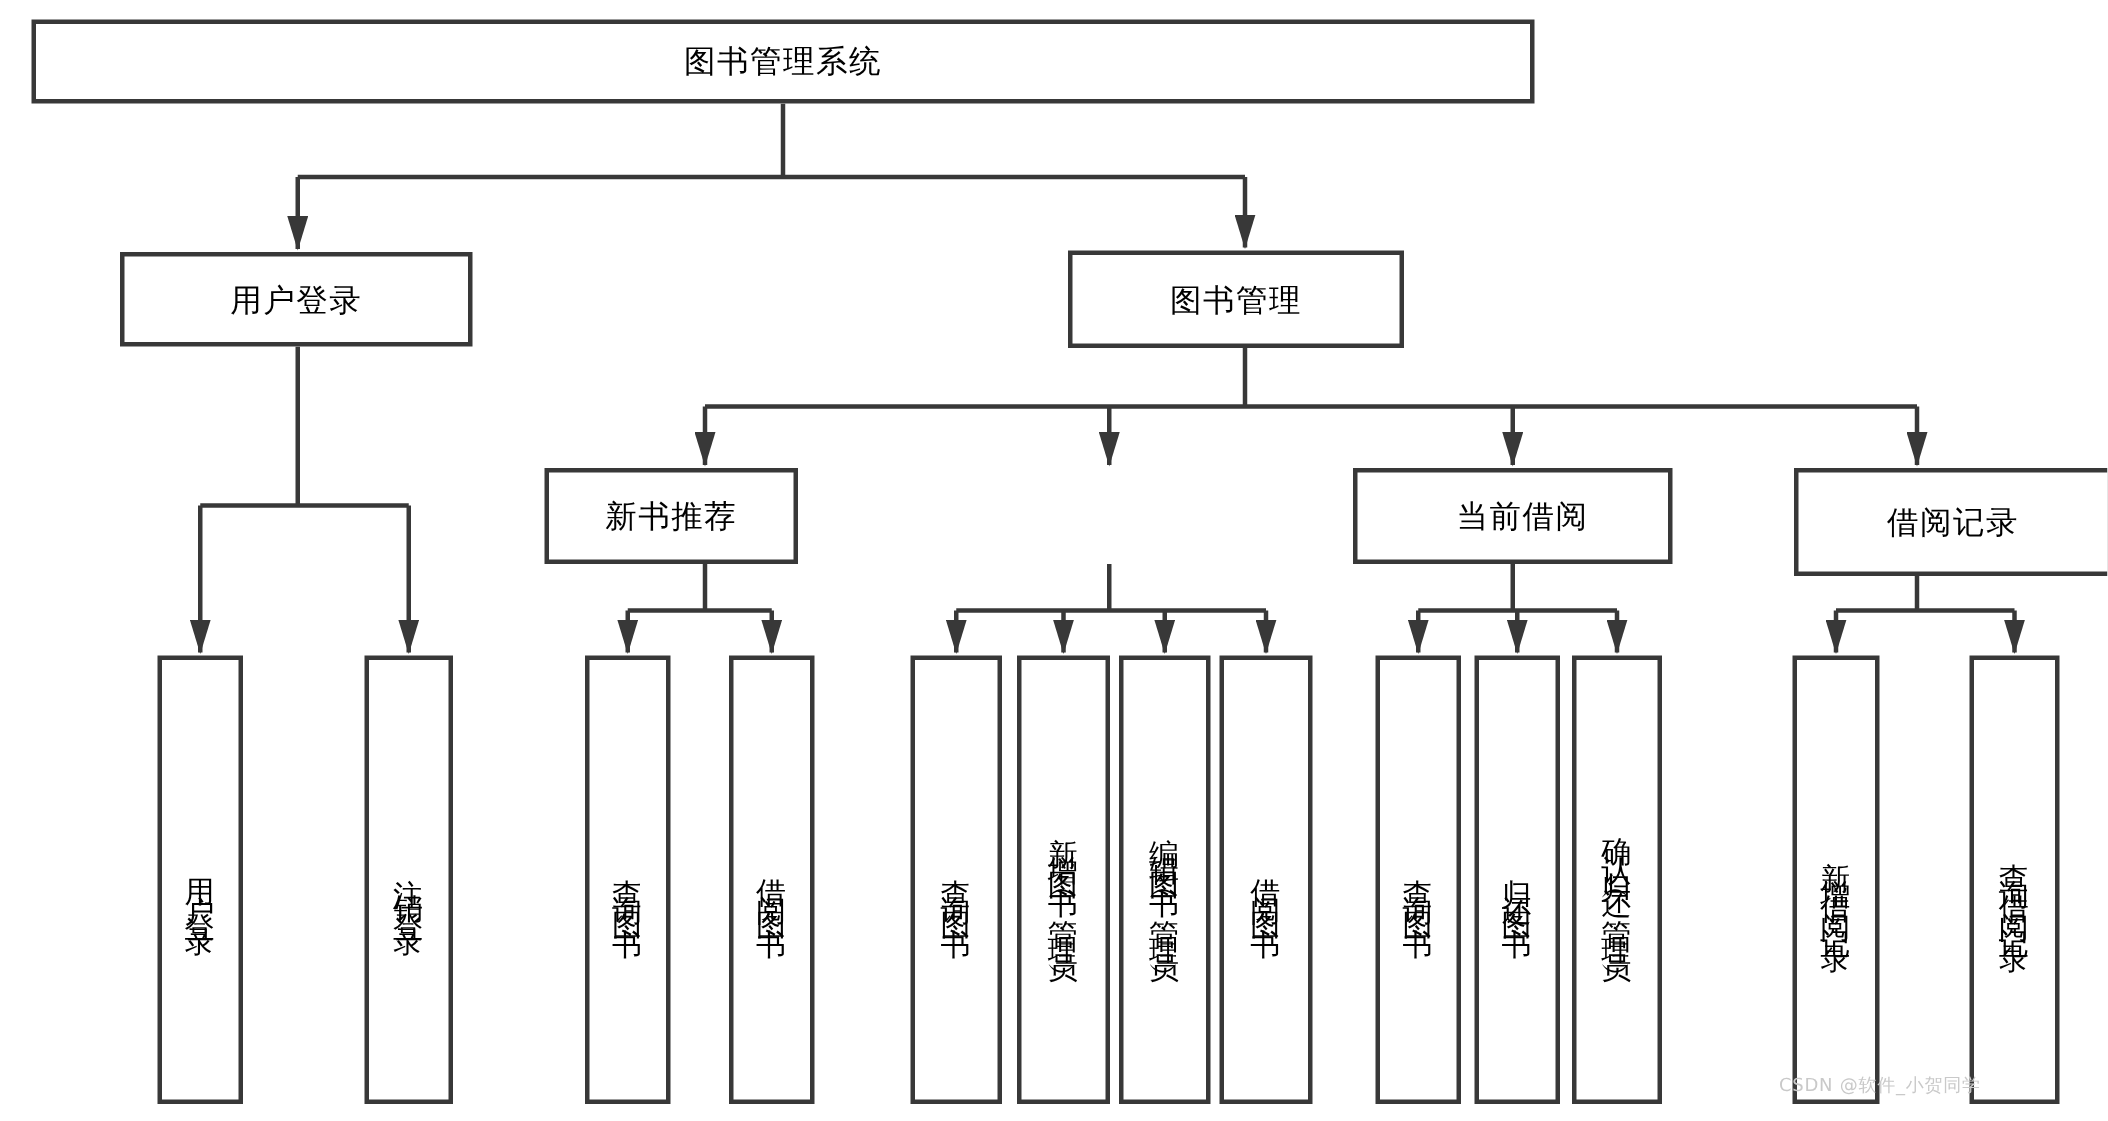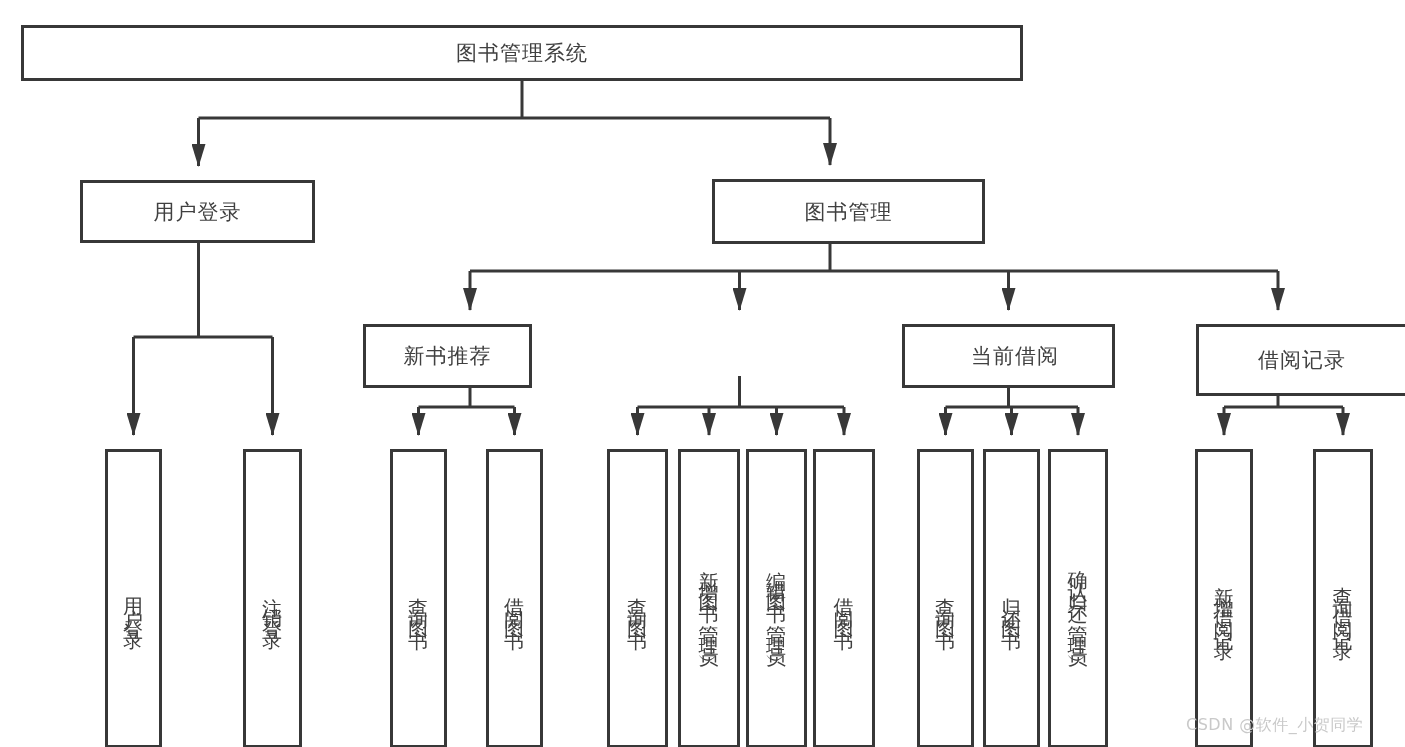--- a/index.html
+++ b/index.html
@@ -18,45 +18,44 @@
   #wires {
     position: absolute;
     left: 0; top: 0;
     width: 1405px; height: 747px;
   }
   .node {
     position: absolute;
     box-sizing: border-box;
     background: #ffffff;
     border: 3px solid #383838;
-    color: #404040;
+    color: #000000;
     display: flex;
     align-items: center;
     justify-content: center;
-    margin-top: 12px;
   }
   .hbox {
     font-size: 21px;
     letter-spacing: 1px;
     white-space: nowrap;
   }
   .vbox span {
     writing-mode: vertical-rl;
     text-orientation: mixed;
     font-size: 20px;
     line-height: 1;
     letter-spacing: 11px;
     margin-bottom: -11px; 
     white-space: nowrap;
   }
   .watermark {
     position: absolute;
     left: 1186px;
     top: 715px;
-    font-size: 16px;
+    font-size: 12px;
     color: #c9c9c9;
     letter-spacing: 0.5px;
     white-space: nowrap;
     z-index: 5;
   }
 </style>
 </head>
 <body>
 
 <div id="canvas">
@@ -107,21 +106,21 @@
       <path d="M1278 376 V407"></path>
       <path d="M1224 407 H1343"></path>
       <path d="M1224 407 V435" marker-end="url(#arrow)"></path>
       <path d="M1343 407 V435" marker-end="url(#arrow)"></path>
     </g>
   </svg>
 
   <div class="node hbox" style="left:21px; top:13px; width:1002px; height:56px;">图书管理系统</div>
 
   <div class="node hbox" style="left:80px; top:168px; width:235px; height:63px;">用户登录</div>
-  <div class="node hbox" style="left:712px; top:167px; width:273px; height:65px;">图书管理</div>
+  <div class="node hbox" style="left:712px; top:167px; width:224px; height:65px;">图书管理</div>
 
   <div class="node hbox" style="left:363px; top:312px; width:169px; height:64px;">新书推荐</div>
   <div class="node hbox" style="left:902px; top:312px; width:213px; height:64px;padding-left:13px;">当前借阅</div>
   <div class="node hbox" style="left:1196px; top:312px; width:212px; height:72px;">借阅记录</div>
 
   <div class="node vbox" style="left:105px; top:437px; width:57px; height:299px;">
     <span>用户登录</span>
   </div>
   <div class="node vbox" style="left:243px; top:437px; width:59px; height:299px;">
     <span>注销登录</span>

